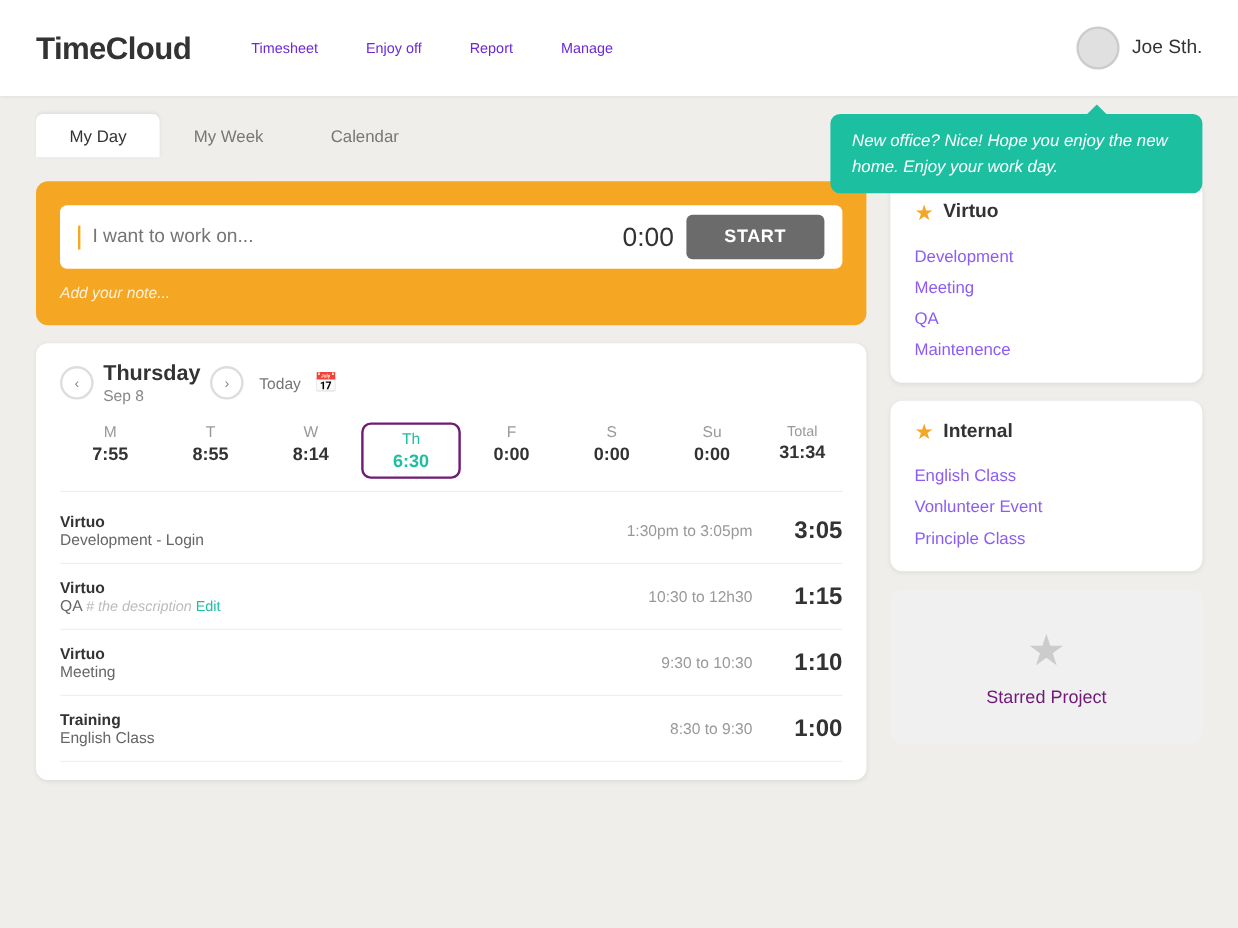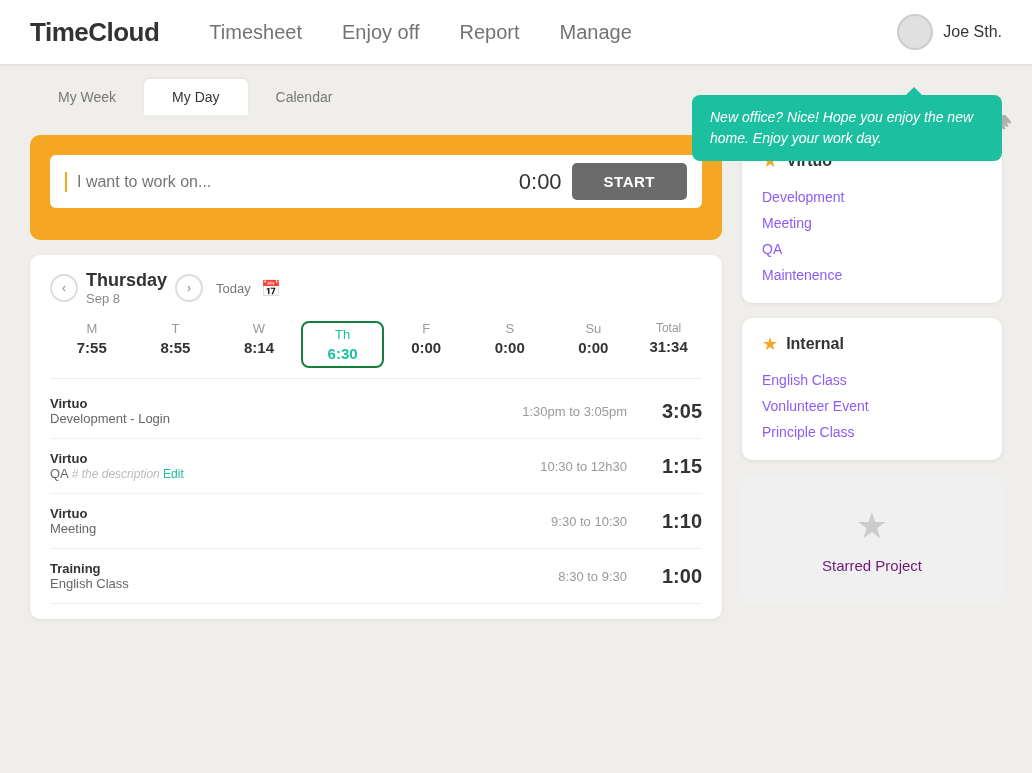--- a/index.html
+++ b/index.html
@@ -7,43 +7,43 @@
       font-family: -apple-system, BlinkMacSystemFont, 'Segoe UI', sans-serif;
       background: #f0eeeb;
       min-height: 773px;
       width: 1032px;
       overflow: hidden;
     }
 
     
     .header {
       background: #fff;
-      height: 64px;
+      height: 80px;
       display: flex;
       align-items: center;
       padding: 0 30px;
       box-shadow: 0 1px 3px rgba(0,0,0,0.08);
       position: relative;
       z-index: 10;
     }
     .logo {
       font-size: 26px;
       font-weight: 700;
       color: #333;
       margin-right: 50px;
       letter-spacing: -0.5px;
     }
     .nav {
       display: flex;
       gap: 40px;
       flex: 1;
     }
     .nav-item {
-      font-size: 20px;
-      color: #737373;
+      font-size: 12px;
+      color: #6d28d9;
       cursor: pointer;
       text-decoration: none;
     }
     .header-right {
       display: flex;
       align-items: center;
       gap: 10px;
     }
     .avatar {
       width: 36px;
@@ -249,21 +249,21 @@
       font-size: 13px;
     }
     .day-col .day-name { color: #999; }
     .day-col .day-hours { font-size: 15px; font-weight: 600; color: #333; margin-top: 3px; }
     .day-col.active-day {
       background: transparent;
     }
     .day-col.active-day .day-name { color: #f5a623; }
     .day-col.active-day .day-hours { color: #f5a623; }
     .active-highlight {
-      border: 2px solid #15803d;
+      border: 2px solid #701a75;
       border-radius: 8px;
       padding: 4px 8px;
     }
     .total-col {
       flex: 0.8;
       text-align: center;
     }
     .total-col .day-name { color: #999; font-size: 12px; }
     .total-col .day-hours { font-size: 15px; font-weight: 700; color: #333; margin-top: 3px; }
 
@@ -340,36 +340,37 @@
     <span class="username">Joe Sth.</span>
   </div>
 </header>
 
 <div class="notification-bubble">
   <span>New office? Nice! Hope you enjoy the new home. Enjoy your work day.</span>
 </div>
 <div class="dog-icon">🐺</div>
 
 <div class="tabs-bar">
+  <button class="tab active">My Day</button>
   <button class="tab">My Week</button>
-  <button class="tab active">My Day</button>
   <button class="tab">Calendar</button>
 </div>
 
 <div class="main-content">
 
   <div class="left-column">
 
     <div class="timer-widget">
       <div class="timer-input-row">
         <span class="timer-cursor"></span>
         <input class="timer-input" placeholder="I want to work on..." style="">
         <span class="timer-time">0:00</span>
         <button class="start-btn">START</button>
       </div>
+      <div class="timer-note">Add your note...</div>
     </div>
 
     <div class="timesheet-card">
 
       <div class="day-nav">
         <div class="nav-arrow">‹</div>
         <div>
           <span class="day-label">Thursday</span>
           <span class="date-label">Sep 8</span>
         </div>

